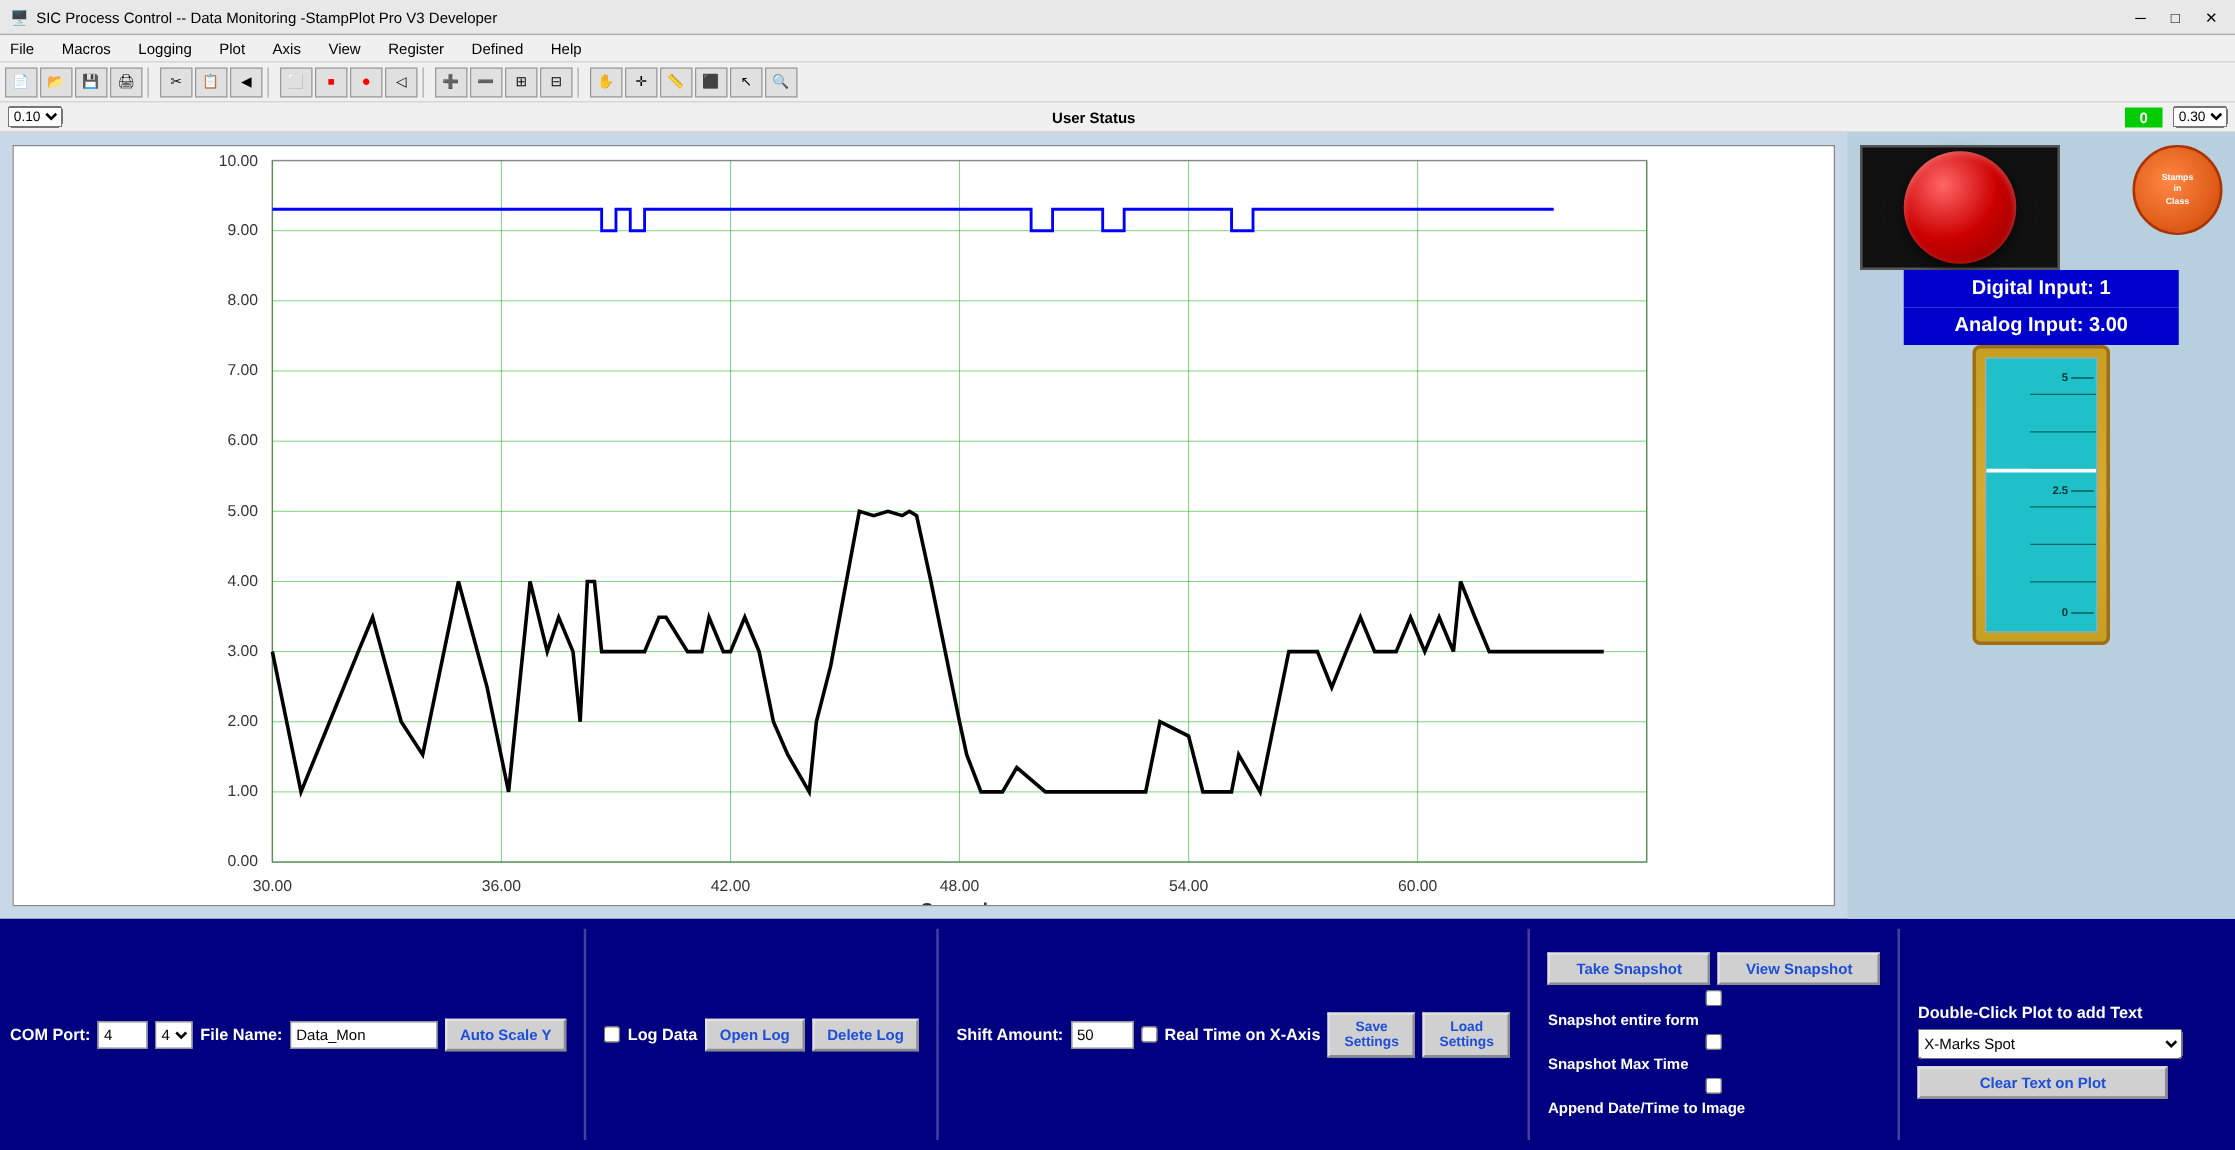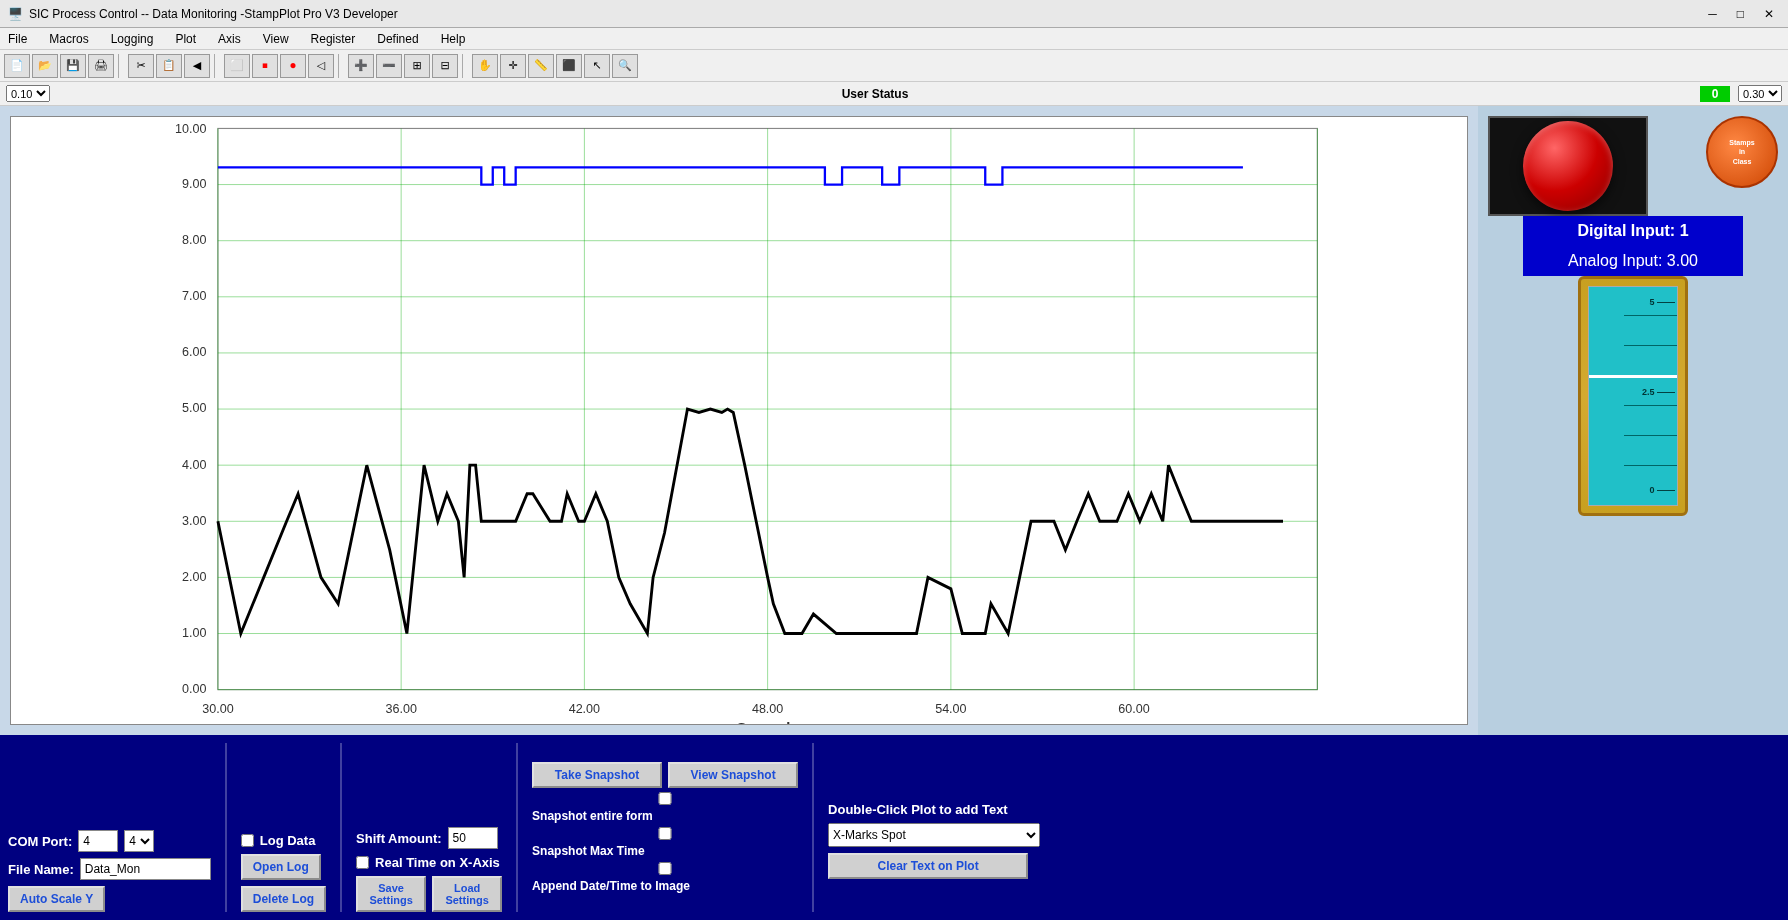--- a/index.html
+++ b/index.html
@@ -115,21 +115,21 @@
       color: white;
       font-weight: bold;
       font-size: 16px;
       padding: 6px 20px;
       width: 220px;
       text-align: center;
     }
     .analog-input-label {
       background: #0000cc;
       color: white;
-      font-weight: normal;
+      font-weight: bold;
       font-size: 16px;
       padding: 6px 20px;
       width: 220px;
       text-align: center;
     }
 
     
     #gauge-container {
       width: 110px;
       height: 240px;
@@ -177,21 +177,21 @@
       background: #000080;
       display: flex;
       align-items: stretch;
       padding: 8px;
       gap: 10px;
       color: white;
     }
 
     .ctrl-section {
       display: flex;
-      flex-direction: column;
+      flex-direction: row;
       gap: 6px;
       justify-content: flex-end;
     }
 
     .ctrl-row {
       display: flex;
       align-items: center;
       gap: 6px;
     }
 
@@ -559,21 +559,21 @@
   <div class="ctrl-section">
     <div class="ctrl-row">
       <span class="ctrl-label">COM Port:</span>
       <input class="ctrl-input" type="text" style="width: 40px;" value="4">
       <select class="ctrl-select" style="width:30px;">
         <option>4</option>
       </select>
     </div>
     <div class="ctrl-row">
       <span class="ctrl-label">File Name:</span>
-      <input class="ctrl-input" type="text" style="width: 131px;" value="Data_Mon">
+      <input class="ctrl-input" type="text" style="width: 118px;" value="Data_Mon">
     </div>
     <div class="ctrl-row">
       <button class="ctrl-btn">Auto Scale Y</button>
     </div>
   </div>
 
   <div class="divider-v"></div>
 
   <div class="ctrl-section">
     <div class="ctrl-row">

